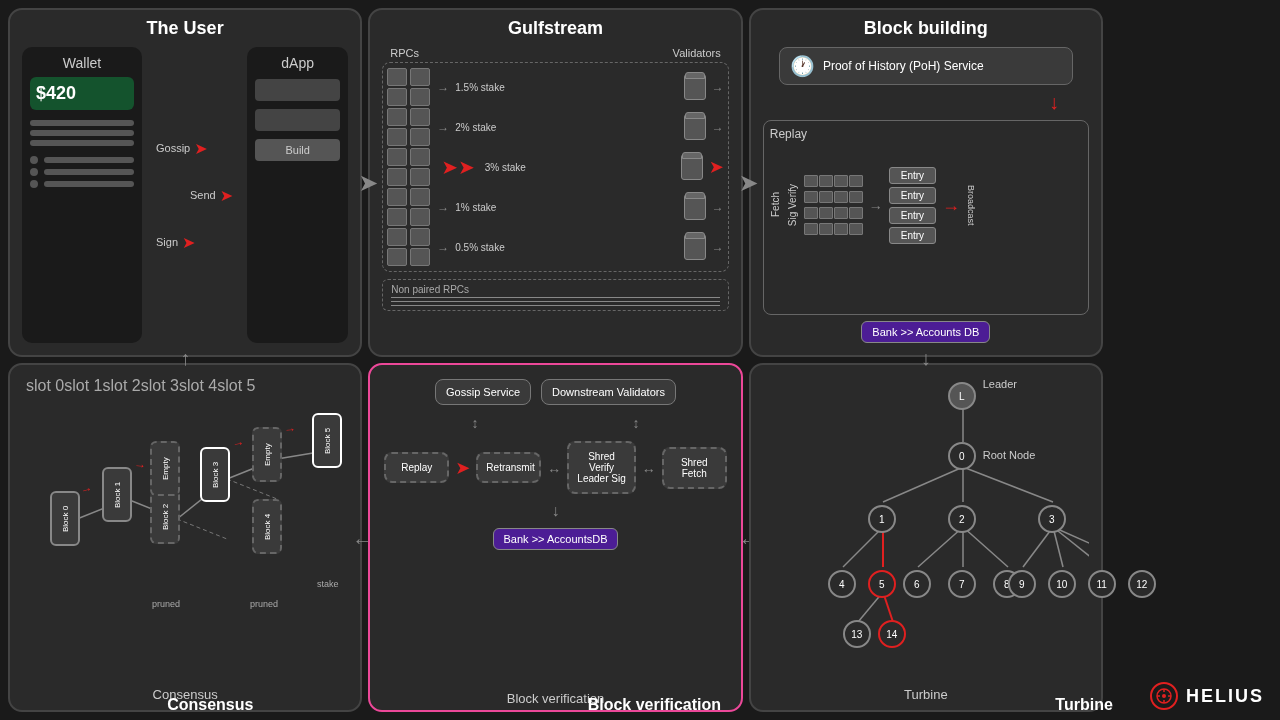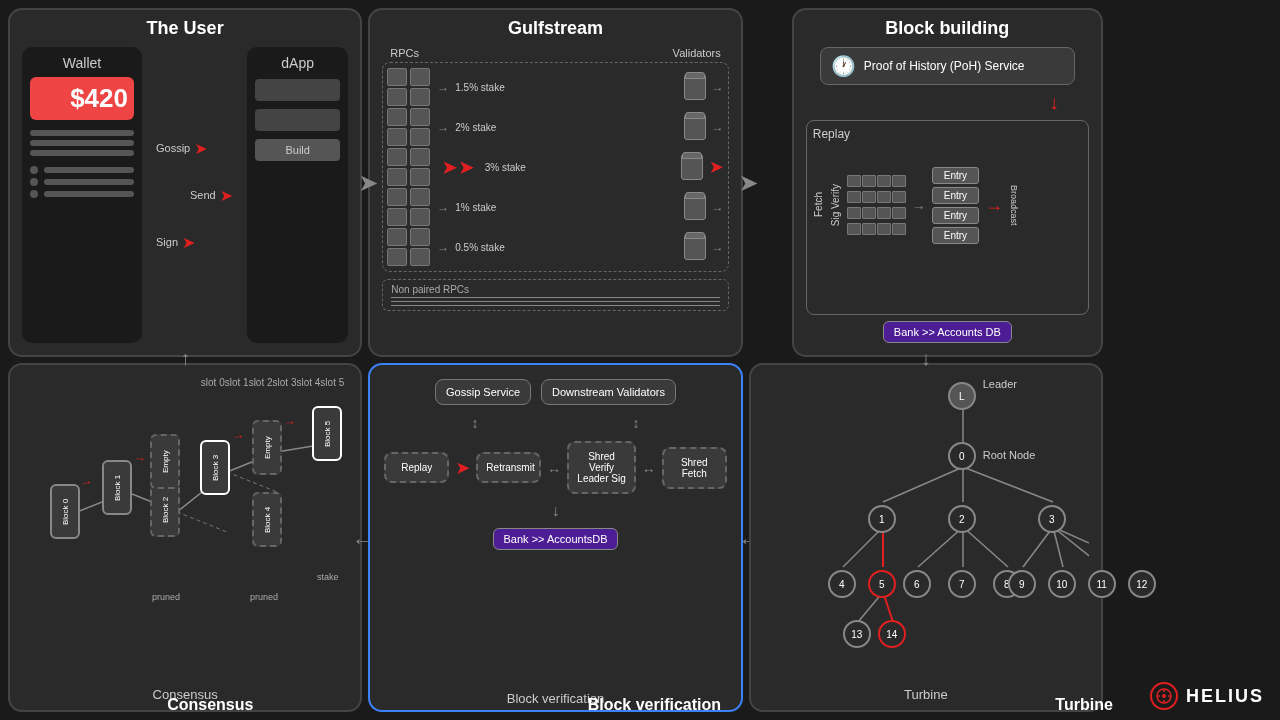--- a/index.html
+++ b/index.html
@@ -57,27 +57,27 @@
       background: #1a1a1a;
       border-radius: 10px;
       width: 120px;
       padding: 8px;
       display: flex;
       flex-direction: column;
       gap: 6px;
     }
     .wallet-title { font-size: 14px; color: #ccc; text-align: center; }
     .wallet-amount {
-      font-size: 26px;
+      font-size: 18px;
       font-weight: bold;
       color: #fff;
-      background: #ef4444;
+      background: #14532d;
       border-radius: 6px;
       padding: 6px;
-      text-align: right;
+      text-align: left;
     }
     .wallet-lines {
       display: flex;
       flex-direction: column;
       gap: 4px;
       padding: 4px 0;
     }
     .wallet-line {
       height: 6px;
       background: #555;
@@ -202,21 +202,20 @@
     }
     .gulf-dashed-box {
       border: 1px dashed #666;
       border-radius: 8px;
       padding: 4px;
     }
 
     
     .block-panel {
       border: 2px solid #444;
-      margin-left: 43px;
     }
     .block-inner {
       flex: 1;
       padding: 4px;
       display: flex;
       flex-direction: column;
       gap: 6px;
     }
     .poh-box {
       display: flex;
@@ -302,22 +301,22 @@
       border: 2px solid #444;
     }
     .consensus-inner {
       flex: 1;
       padding: 4px;
       position: relative;
       overflow: hidden;
     }
     .slot-headers {
       display: flex;
-      justify-content: flex-end;
-      font-size: 10px;
+      justify-content: flex-start;
+      font-size: 16px;
       color: #aaa;
       padding: 0 4px;
       margin-bottom: 4px;
     }
     .block-node {
       position: absolute;
       background: #3a3a3a;
       border: 2px solid #888;
       border-radius: 6px;
       font-size: 8px;
@@ -344,21 +343,21 @@
       color: #aaa;
     }
     .rooted-label {
       position: absolute;
       font-size: 9px;
       color: #aaa;
     }
 
     
     .verify-panel {
-      border: 2px solid #3b82f6;
+      border: 2px solid #ec4899;
     }
     .verify-inner {
       flex: 1;
       padding: 6px;
       display: flex;
       flex-direction: column;
       gap: 8px;
     }
     .verify-top {
       display: flex;

